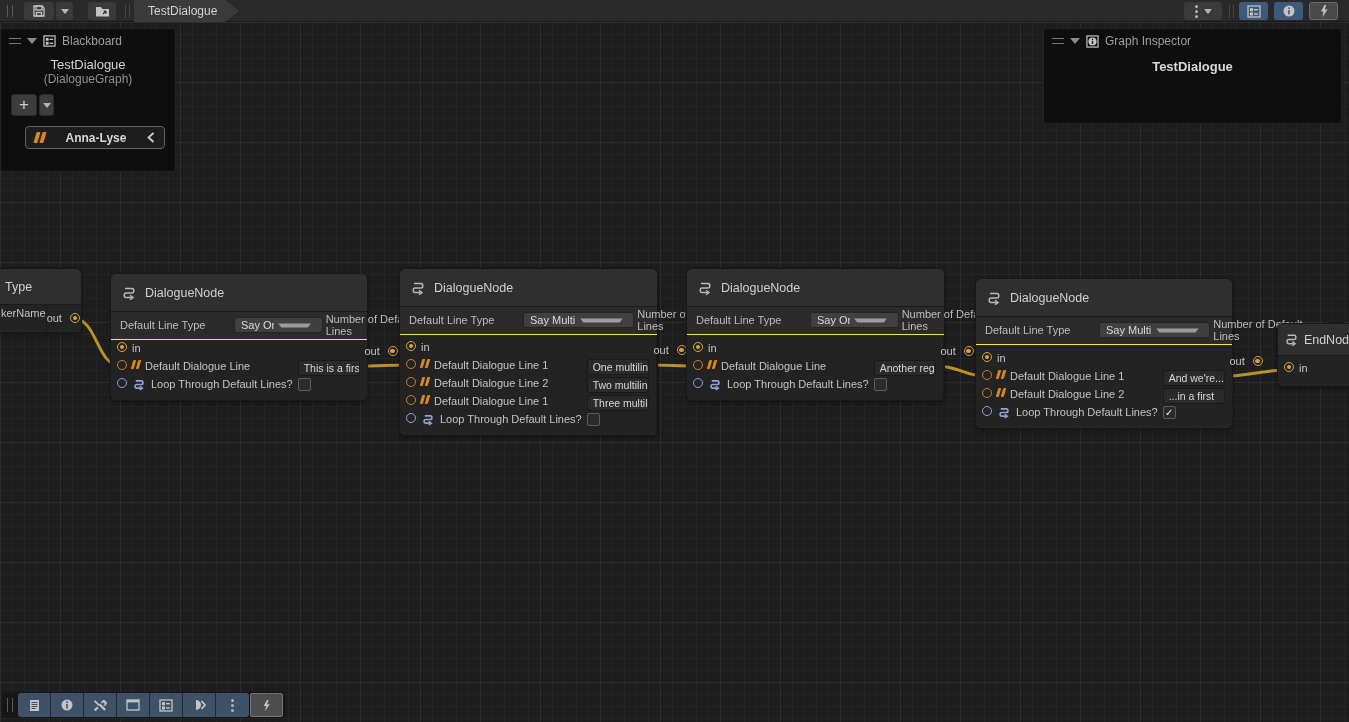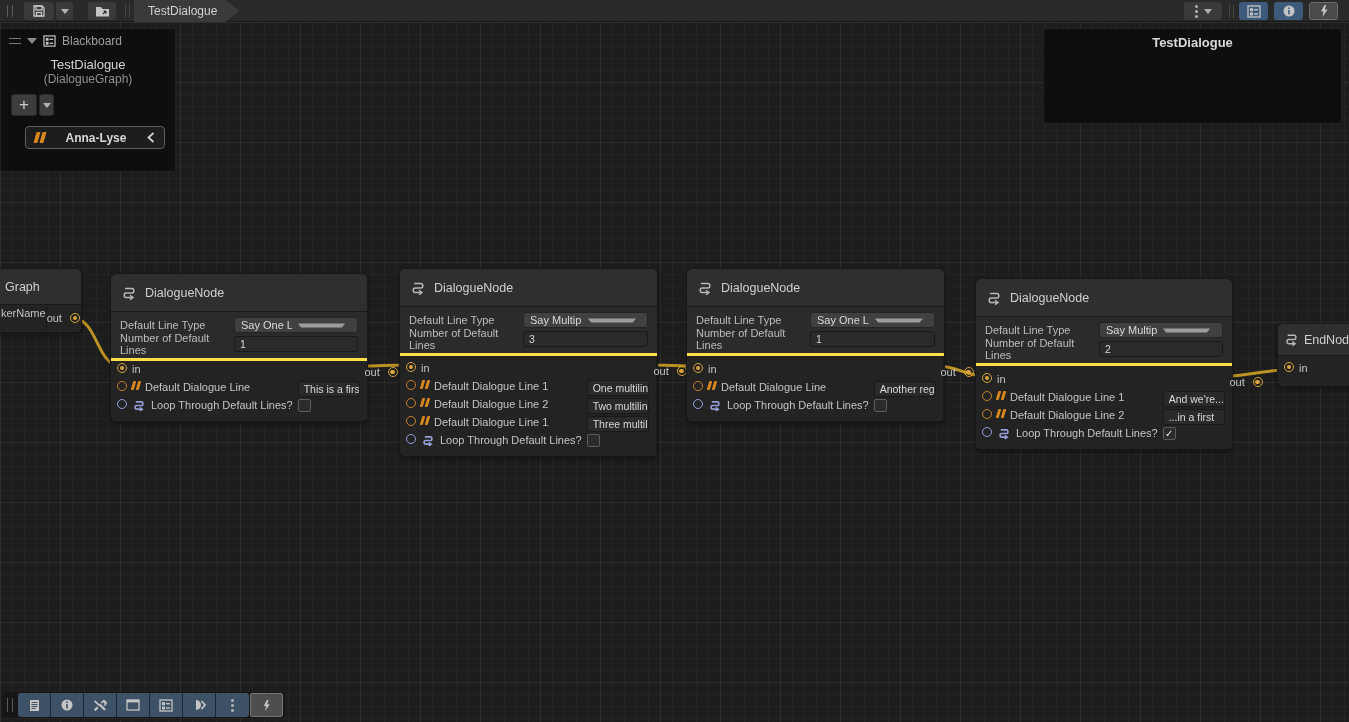--- a/index.html
+++ b/index.html
@@ -73,22 +73,22 @@
   .quote-icon { display:inline-flex; gap:2px; flex:none; }
   .quote-icon i { width:3px; height:9px; background:#d8871e; transform:skewX(-16deg); border-radius:1px; }
   .bb-field .quote-icon i { height:11px; width:4px; }
 
   
   .node { position:absolute; background:#2b2b2b; border:1px solid #181818;
     border-radius:6px; z-index:2; box-shadow:0 2px 5px rgba(0,0,0,.4); }
   .node-title { display:flex; align-items:center; gap:8px; height:38px; padding:0 10px;
     background:#2f2f2f; border-bottom:1px solid #1a1a1a; border-radius:6px 6px 0 0;
     font-size:12.5px; color:#d0d0d0; }
-  .node-props { padding:5px 9px 6px; background:#2b2b2b; border-bottom:3px solid #fde047;
-    display:flex; flex-direction:column; gap:3px; }
+  .node-props { padding:5px 9px 6px; background:#2b2b2b; border-bottom:1px solid #fde047;
+    display:flex; flex-direction:row; gap:3px; }
   .prop-row { display:flex; align-items:center; height:16px; }
   .prop-label { width:114px; font-size:11px; color:#bdbdbd; flex:none; }
   .enum { flex:1; height:16px; background:#3f4040; border:1px solid #242424; border-radius:3px;
     display:flex; align-items:center; padding:0 6px; font-size:11px; color:#dadada; cursor:pointer; }
   .enum span { flex:1; white-space:nowrap; overflow:hidden; }
   .enum .tb-caret { border-top-color:#9c9c9c; transform:scale(.8); }
   .tfield { flex:1; height:16px; background:#2a2a2a; border:1px solid #191919; border-radius:3px;
     display:flex; align-items:center; padding:0 5px; font-size:10.5px; color:#d8d8d8; cursor:text;
     white-space:nowrap; overflow:hidden; }
   .node-ports { display:flex; background:#232323; border-radius:0 0 6px 6px; }
@@ -217,26 +217,37 @@
         <i></i>
       </span>
     <span class="fname">Anna-Lyse</span>
     <svg width="8" height="11" viewBox="0 0 8 11">
       <path d="M6.5 1 L1.5 5.5 L6.5 10" stroke="#d0d0d0" stroke-width="1.8" fill="none"></path>
     </svg>
   </div>
 </div>
 
 <div class="panel" style="left:1043px;top:28px;width:299px;height:96px;">
+  <div class="panel-header">
+    <span class="drag-eq"></span>
+    <span class="fold"></span>
+    <svg width="13" height="13" viewBox="0 0 14 14">
+      <rect class="icon-stroke" x="1" y="1" width="12" height="12"></rect>
+      <circle class="icon-fill" cx="7" cy="7" r="4.4"></circle>
+      <rect x="6.3" y="6.2" width="1.4" height="3.4" fill="#0d0d0d"></rect>
+      <rect x="6.3" y="4" width="1.4" height="1.4" fill="#0d0d0d"></rect>
+    </svg>
+    <span>Graph Inspector</span>
+  </div>
   <div class="insp-name">TestDialogue</div>
 </div>
 
 <div class="node" style="left:-58px;top:268px;width:140px;">
   <div class="node-title" style="height:36px;padding-left:62px;">
-    <span>Graph</span>
+    <span>Type</span>
   </div>
   <div class="node-ports" style="height:27px;">
     <div class="ports-left" style="padding-left:58px;">
       <div class="port-row" style="height:21px;">
         <span class="port-label">kerName</span>
       </div>
     </div>
     <div class="ports-out" style="width:40px;padding-top:4px;">
       <div class="out-row">
         <span class="port-label">out</span>

